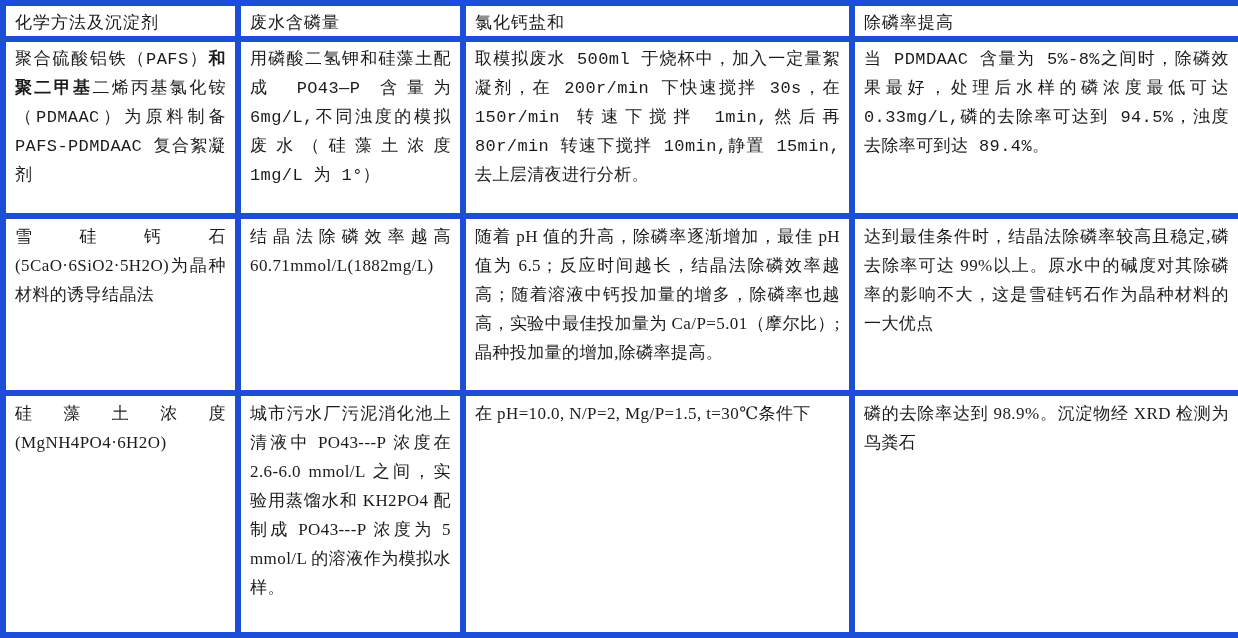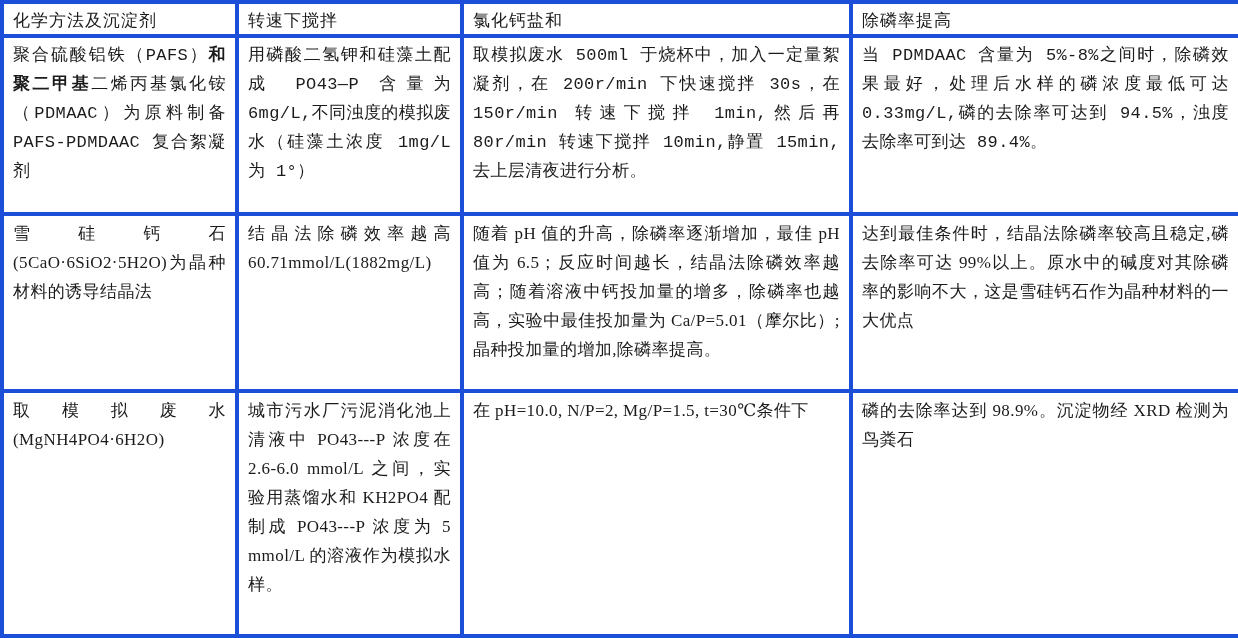--- a/index.html
+++ b/index.html
@@ -9,21 +9,21 @@
     font-family: "Liberation Serif", "DejaVu Serif", serif;
     color: #1b1b1b;
   }
   table.doc-table {
     border-collapse: collapse;
     table-layout: fixed;
     width: 1238px; height: 638px;
     border: 2px solid #000000;
   }
   th, td {
-    border: 4px solid #1d4ed8;
+    border: 6px solid #1d4ed8;
     vertical-align: top;
     padding: 3px 9px 2px 9px;
     font-size: 17px;
     overflow: hidden;
   }
   thead th {
     height: 34px;
     font-weight: normal;
     text-align: left;
     padding-top: 6px;
@@ -51,38 +51,38 @@
 <table class="doc-table">
   <colgroup>
     <col class="c1">
       <col class="c2">
       <col class="c3">
       <col class="c4">
   </colgroup>
   <thead>
     <tr>
       <th>化学方法及沉淀剂</th>
-      <th>转速下搅拌</th>
+      <th>废水含磷量</th>
       <th>氯化钙盐和</th>
       <th>除磷率提高</th>
     </tr>
   </thead>
   <tbody>
       <tr>
         <td><span>聚合硫酸铝铁（PAFS）</span><span class="seg-bold">和聚二甲基</span><span>二烯丙基氯化铵（PDMAAC）为原料制备 PAFS-PDMDAAC 复合絮凝剂</span></td>
         <td>用磷酸二氢钾和硅藻土配成 PO43—P 含量为 6mg/L,不同浊度的模拟废水（硅藻土浓度 1mg/L 为 1°）</td>
         <td>取模拟废水 500ml 于烧杯中，加入一定量絮凝剂，在 200r/min 下快速搅拌 30s，在 150r/min 转速下搅拌 1min,然后再 80r/min 转速下搅拌 10min,静置 15min,去上层清夜进行分析。</td>
         <td>当 PDMDAAC 含量为 5%-8%之间时，除磷效果最好，处理后水样的磷浓度最低可达 0.33mg/L,磷的去除率可达到 94.5%，浊度去除率可到达 89.4%。</td>
       </tr>
       <tr>
         <td><span>雪硅钙石(5CaO·6SiO2·5H2O)为晶种材料的诱导结晶法</span></td>
         <td>结晶法除磷效率越高 60.71mmol/L(1882mg/L)</td>
         <td>随着 pH 值的升高，除磷率逐渐增加，最佳 pH 值为 6.5；反应时间越长，结晶法除磷效率越高；随着溶液中钙投加量的增多，除磷率也越高，实验中最佳投加量为 Ca/P=5.01（摩尔比）;晶种投加量的增加,除磷率提高。</td>
         <td>达到最佳条件时，结晶法除磷率较高且稳定,磷去除率可达 99%以上。原水中的碱度对其除磷率的影响不大，这是雪硅钙石作为晶种材料的一大优点</td>
       </tr>
       <tr>
-        <td><span>取模拟废水(MgNH4PO4·6H2O)</span></td>
+        <td><span>硅藻土浓度(MgNH4PO4·6H2O)</span></td>
         <td>城市污水厂污泥消化池上清液中 PO43---P 浓度在 2.6-6.0 mmol/L 之间，实验用蒸馏水和 KH2PO4 配制成 PO43---P 浓度为 5 mmol/L 的溶液作为模拟水样。</td>
         <td>在 pH=10.0, N/P=2, Mg/P=1.5, t=30℃条件下</td>
         <td>磷的去除率达到 98.9%。沉淀物经 XRD 检测为鸟粪石</td>
       </tr>
     </tbody>
 </table>
 
 </body></html>

